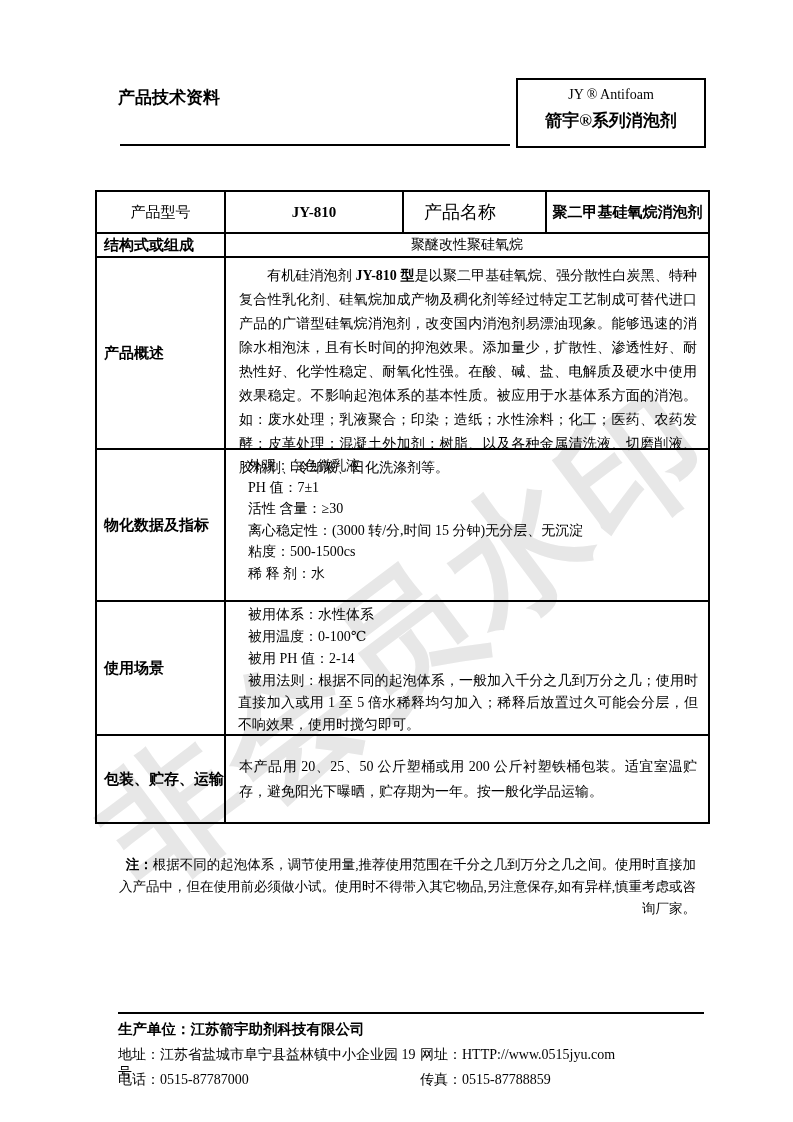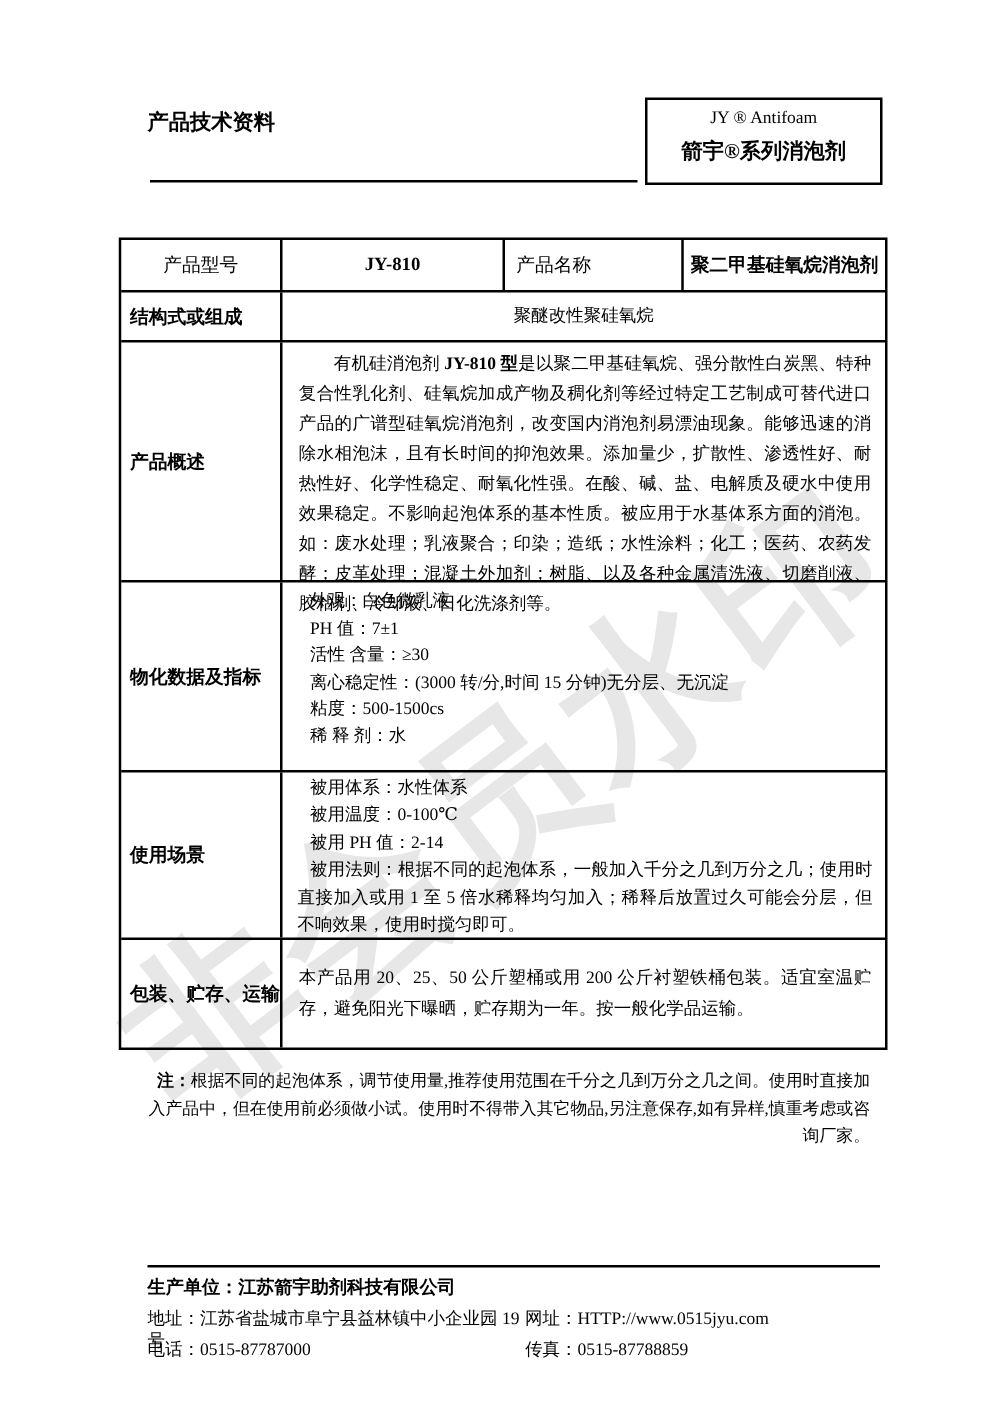--- a/index.html
+++ b/index.html
@@ -60,23 +60,23 @@
     flex:0 0 127px;
     display:flex;align-items:center;
     font-weight:bold;font-size:15px;
     padding-left:7px;
   }
   .content-cell{flex:1;}
   .row-1{height:42px;}
   .row-1 .cell{display:flex;align-items:center;}
   .c-model-label{flex:0 0 127px;justify-content:center;font-size:15px;}
   .c-model-value{flex:0 0 178px;justify-content:center;font-weight:bold;font-size:15px;}
-  .c-name-label{flex:0 0 143px;padding-left:9px;font-size:15px;}
+  .c-name-label{flex:0 0 143px;padding-left:20px;font-size:18px;}
   .c-name-value{flex:1;justify-content:center;font-weight:bold;font-size:15px;}
-  .row-2{height:40px;}
+  .row-2{height:24px;}
   .row-2 .content-cell{display:flex;align-items:center;justify-content:center;font-size:14px;}
   .row-3{height:192px;}
   .overview-text{
     padding:6px 11px 0 13px;
     text-indent:2em;
     text-align:justify;
     line-height:24px;
   }
   .row-4{height:152px;}
   .physchem-list{padding:5px 0 0 12px;}

